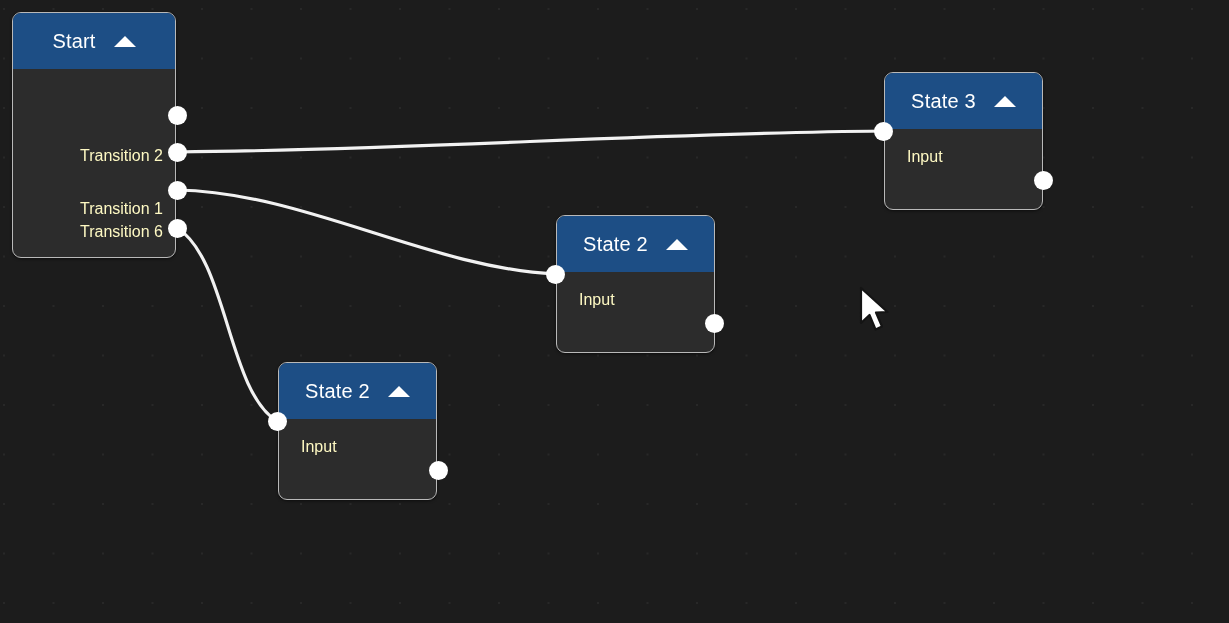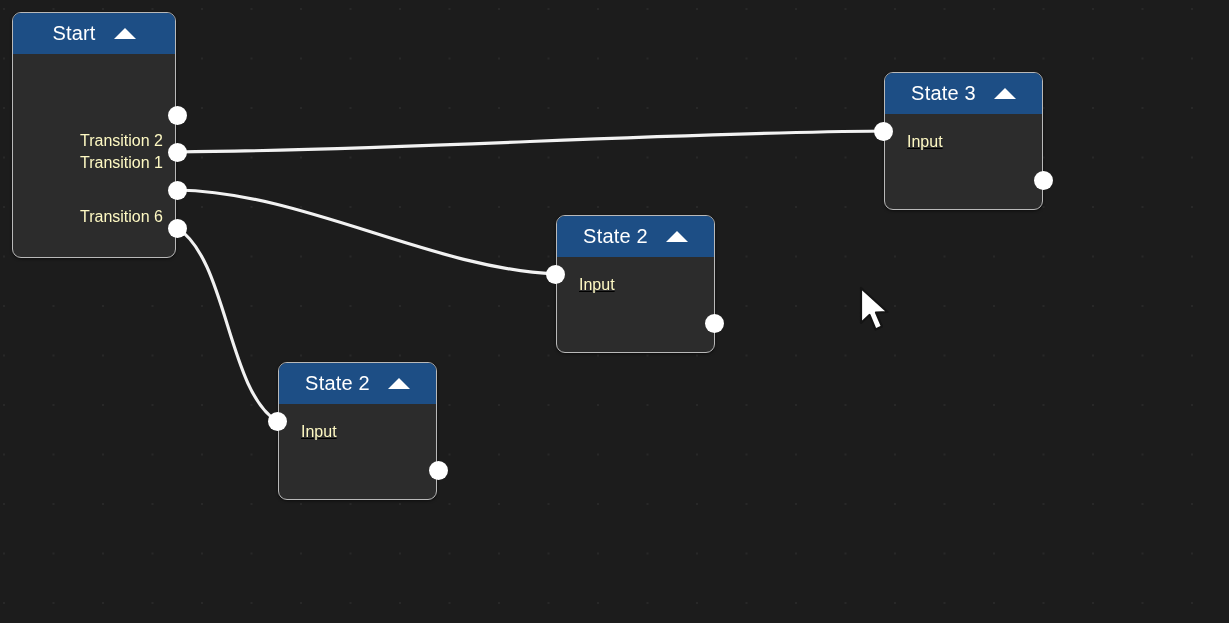--- a/index.html
+++ b/index.html
@@ -42,21 +42,21 @@
     position: absolute;
     box-sizing: border-box;
     border: 1.6px solid #b9b9b9;
     border-radius: 9px;
     background: #2c2c2c;
     overflow: hidden;
     box-shadow: 0 1px 3px rgba(0,0,0,0.55);
   }
   .node-header {
     position: relative;
-    height: 41px;
+    height: 56px;
     background: #1d4e85;
     display: flex;
     align-items: center;
     justify-content: center;
     gap: 18px;
     padding: 0 12px;
     box-sizing: border-box;
   }
   .node-title {
     color: #ffffff;
@@ -81,21 +81,21 @@
   .port-row {
     position: absolute;
     display: flex;
     align-items: center;
     white-space: nowrap;
   }
   .port-label {
     color: #fef9c3;
     font-size: 16px;
   }
-  .in-row  { left: 22px; text-decoration: underline; }
+  .in-row  { left: 22px; }
   .out-row { right: 12px; }
 
   
   .port-dot {
     position: absolute;
     width: 19px;
     height: 19px;
     margin-left: -9.5px;
     margin-top: -9.5px;
     border-radius: 50%;
@@ -121,21 +121,21 @@
 
   <div class="node" style="left:12px; top:12px; width:164px; height:246px;">
     <div class="node-header">
       <span class="node-title">Start</span>
       <span class="collapse-arrow"></span>
     </div>
     <div class="node-body">
       <div class="port-row out-row" style="top:87px; transform:translateY(-50%);">
         <span class="port-label">Transition 2</span>
       </div>
-      <div class="port-row out-row" style="top:109px; transform:translateY(-50%);justify-content:flex-end;">
+      <div class="port-row out-row" style="top:140px; transform:translateY(-50%);justify-content:flex-end;">
         <span class="port-label">Transition 1</span>
       </div>
       <div class="port-row out-row" style="top:163px; transform:translateY(-50%);">
         <span class="port-label">Transition 6</span>
       </div>
     </div>
   </div>
 
   <div class="node" style="left:884px; top:72px; width:159px; height:138px;">
     <div class="node-header">

